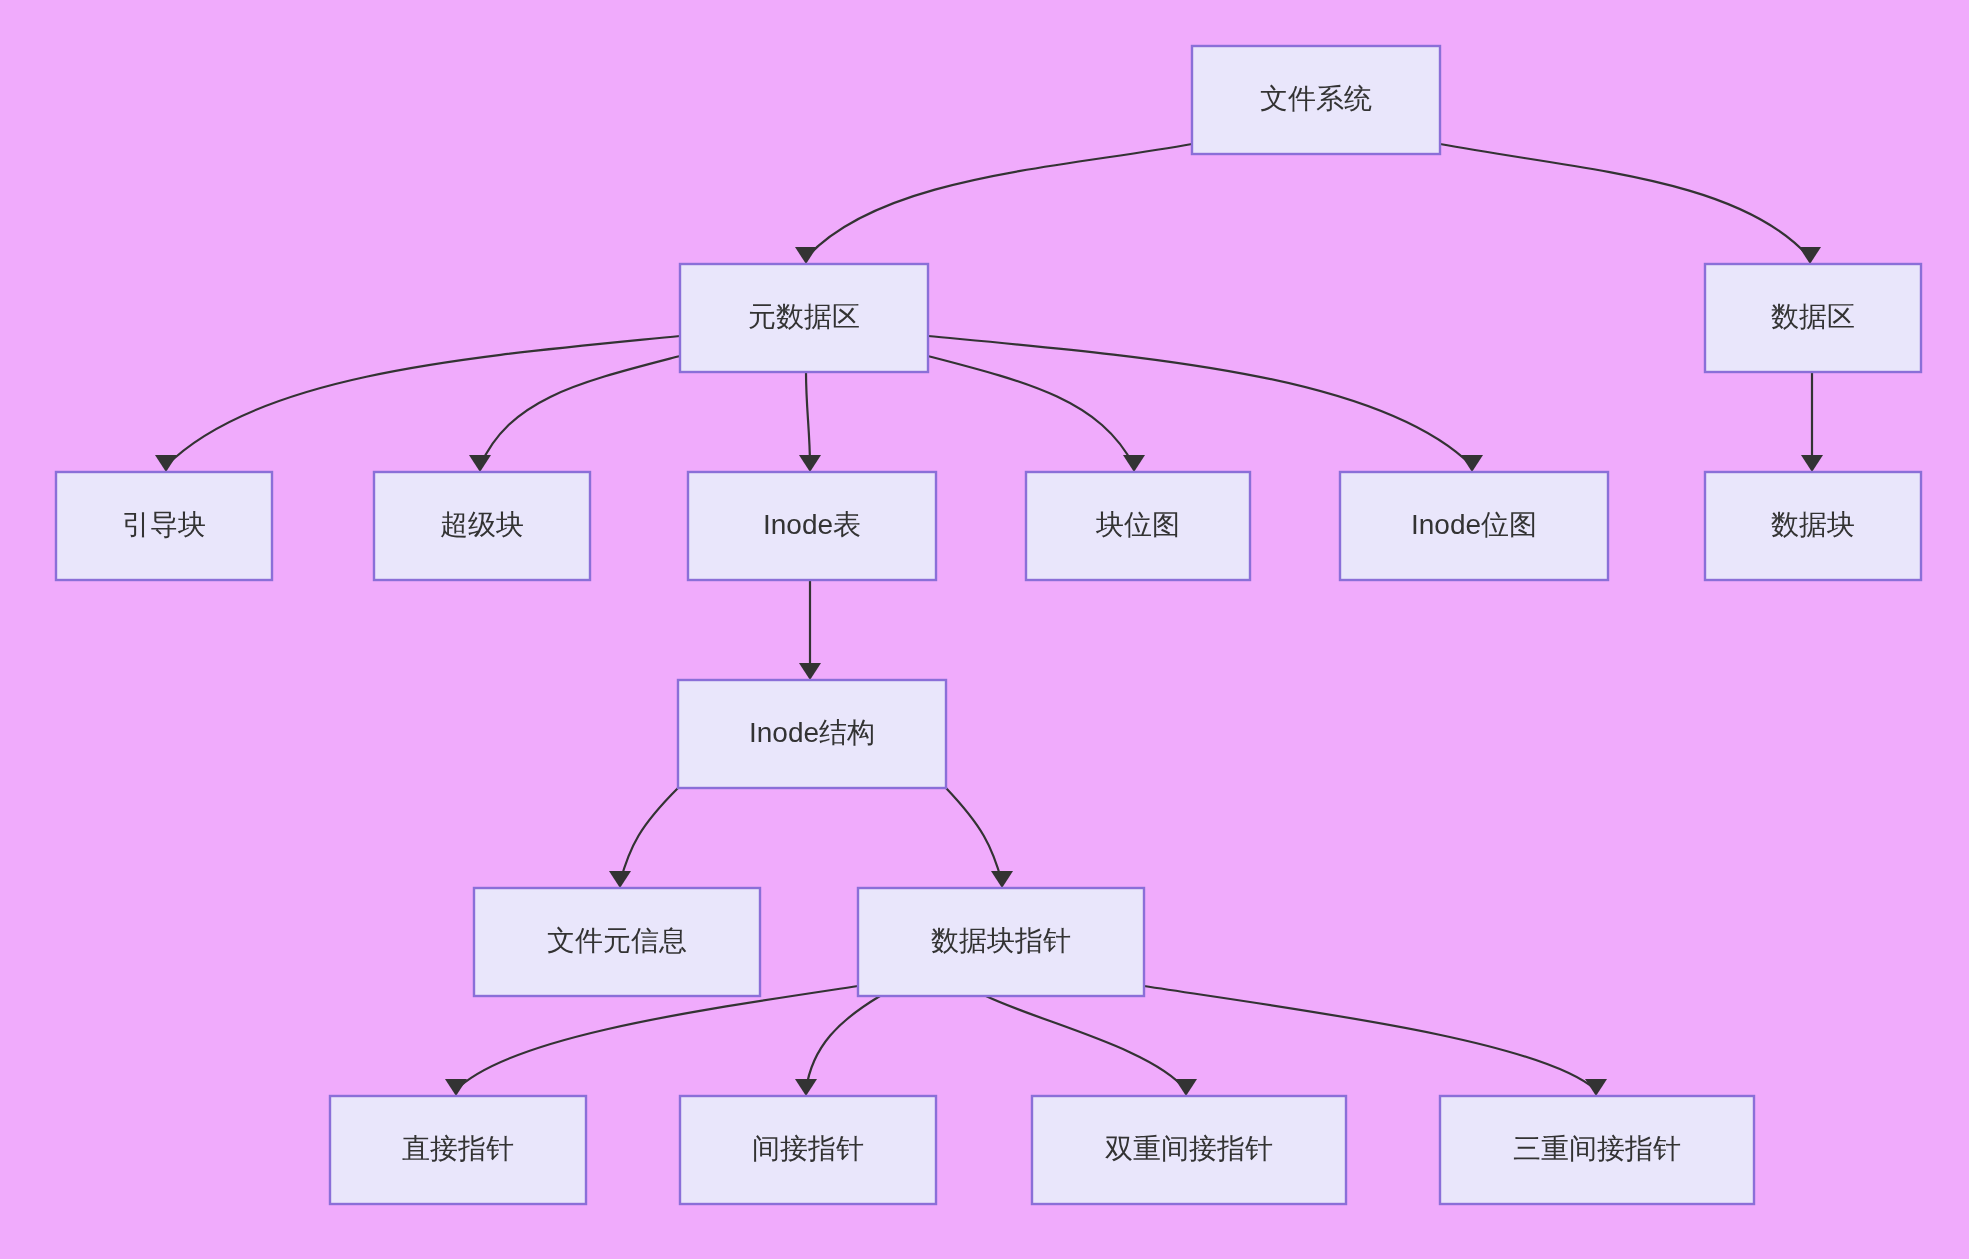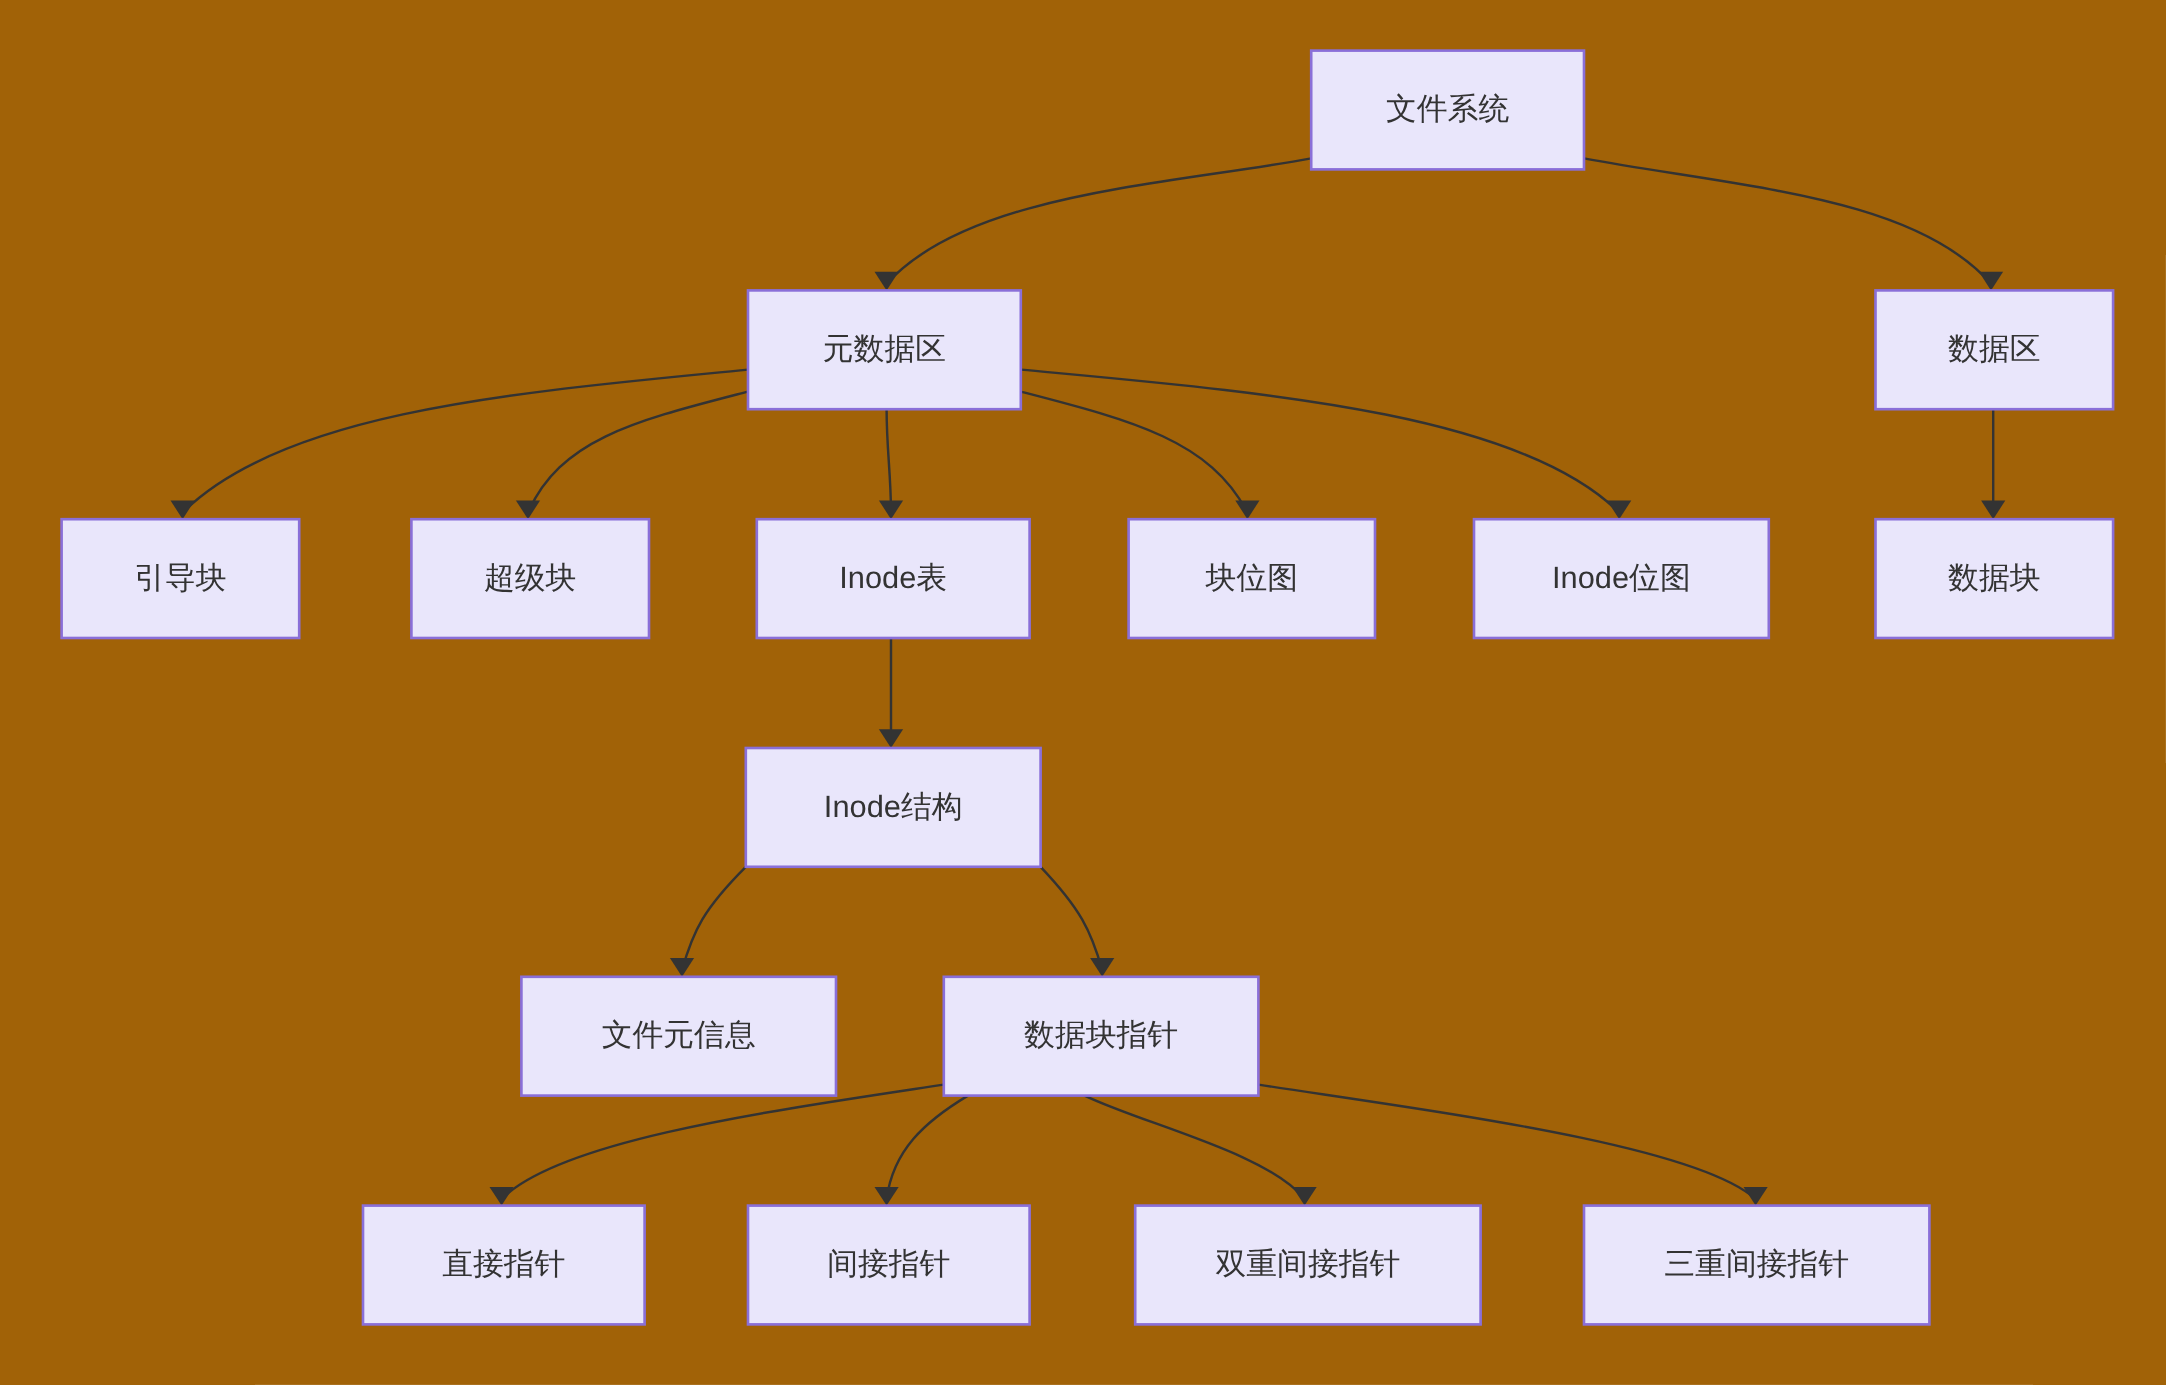--- a/index.html
+++ b/index.html
@@ -11,21 +11,21 @@
   body {
     font-family: "Liberation Sans", "DejaVu Sans", sans-serif;
     width: 1969px;
     height: 1259px;
     overflow: hidden;
   }
   #diagram-root {
     position: relative;
     width: 1969px;
     height: 1259px;
-    background: #a16207;
+    background: #f0abfc;
   }
   svg#flowchart {
     display: block;
     width: 1969px;
     height: 1259px;
   }
   .edge-path {
     fill: none;
     stroke: #333333;
     stroke-width: 2.2px;

